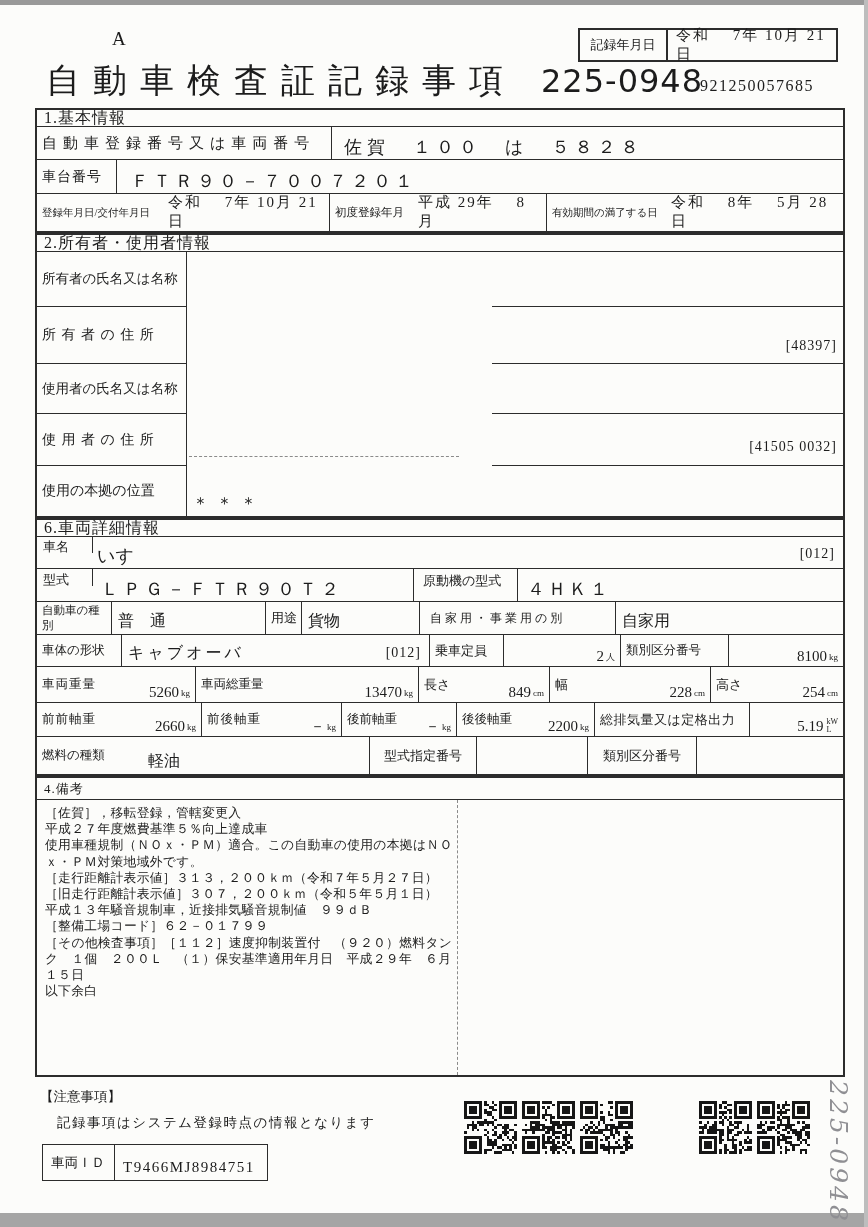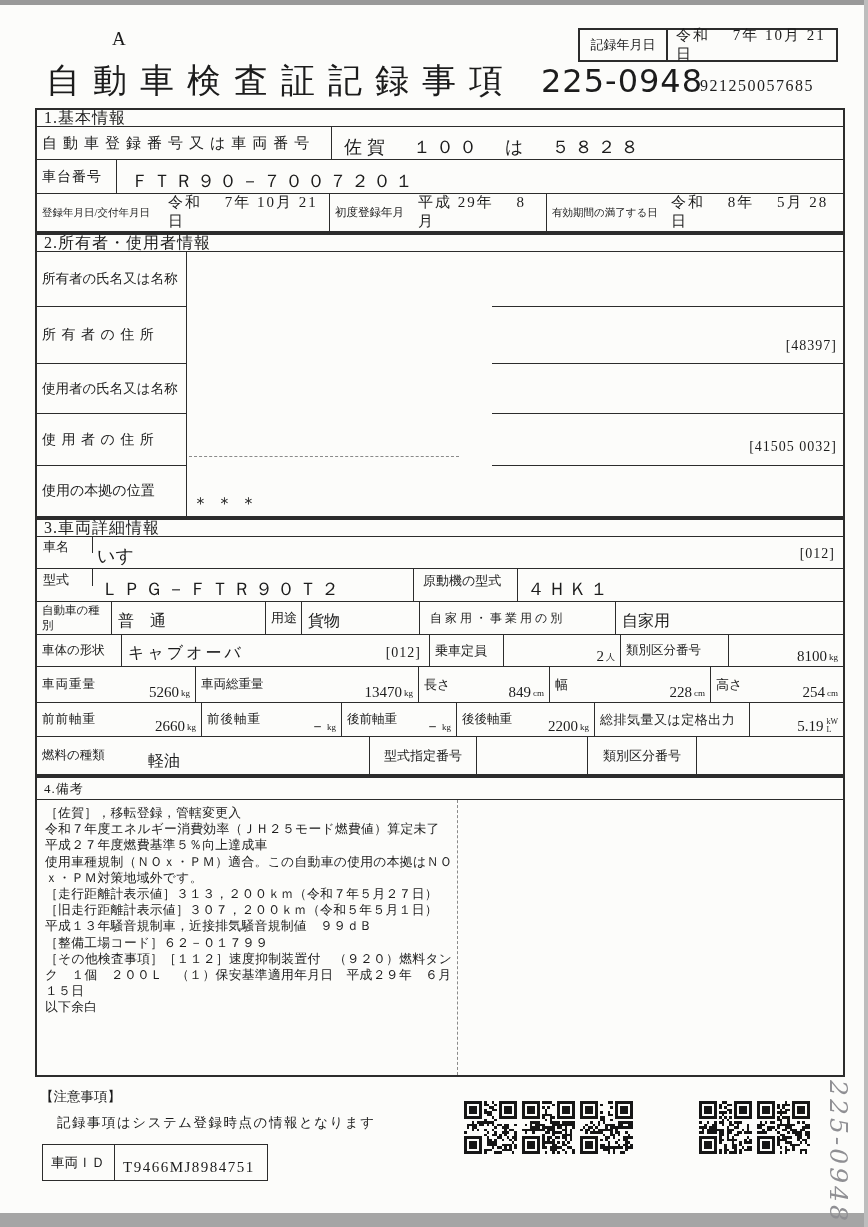--- a/index.html
+++ b/index.html
@@ -102,21 +102,21 @@
 
     <div class="abs" style="left:158px;top:26px;font-size:15px"></div>
     <div class="abs code" style="right:6px;top:86px">[48397]</div>
     <div class="abs" style="left:158px;top:132px;font-size:15px"></div>
     <div class="abs code" style="right:6px;top:187px">[41505 0032]</div>
     <div class="abs" style="left:155px;top:240px;font-size:17px;letter-spacing:7px">＊＊＊</div>
   </div>
 </div>
 
 <div class="sec" style="top:518px;height:258px">
-  <div class="shead">3.車両詳細情報</div>
+  <div class="shead">6.車両詳細情報</div>
 
   <div class="frow" style="height:32px">
     <div style="position:relative;width:100%">
       <div class="tick" style="left:55px;height:16px"></div>
       <div class="abs" style="left:6px;top:1px;font-size:13px">車名</div>
       <div class="abs bigval" style="left:60px;bottom:2px">いすゞ</div>
       <div class="abs code" style="right:8px;bottom:6px">[012]</div>
     </div>
   </div>
 
@@ -266,21 +266,20 @@
       <div class="pv left"></div>
     </div>
   </div>
 </div>
 
 <div class="sec" style="top:776px;height:301px">
   <div class="shead" style="height:22px;font-size:13px;line-height:21px">4.備考</div>
   <div style="position:relative;height:275px;box-sizing:border-box;padding:5px 8px">
     <div style="position:absolute;left:420px;top:0;bottom:0;border-left:1px dashed #8a8a8a"></div>
     <div class="rline">［佐賀］，移転登録，管轄変更入</div>
-    <div class="rline">令和７年度エネルギー消費効率（ＪＨ２５モード燃費値）算定未了</div>
     <div class="rline">平成２７年度燃費基準５％向上達成車</div>
     <div class="rline">使用車種規制（ＮＯｘ・ＰＭ）適合。この自動車の使用の本拠はＮＯ</div>
     <div class="rline">ｘ・ＰＭ対策地域外です。</div>
     <div class="rline">［走行距離計表示値］３１３，２００ｋｍ（令和７年５月２７日）</div>
     <div class="rline">［旧走行距離計表示値］３０７，２００ｋｍ（令和５年５月１日）</div>
     <div class="rline">平成１３年騒音規制車，近接排気騒音規制値　９９ｄＢ</div>
     <div class="rline">［整備工場コード］６２－０１７９９</div>
     <div class="rline">［その他検査事項］［１１２］速度抑制装置付　（９２０）燃料タン</div>
     <div class="rline">ク　１個　２００Ｌ　（１）保安基準適用年月日　平成２９年　６月</div>
     <div class="rline">１５日</div>

